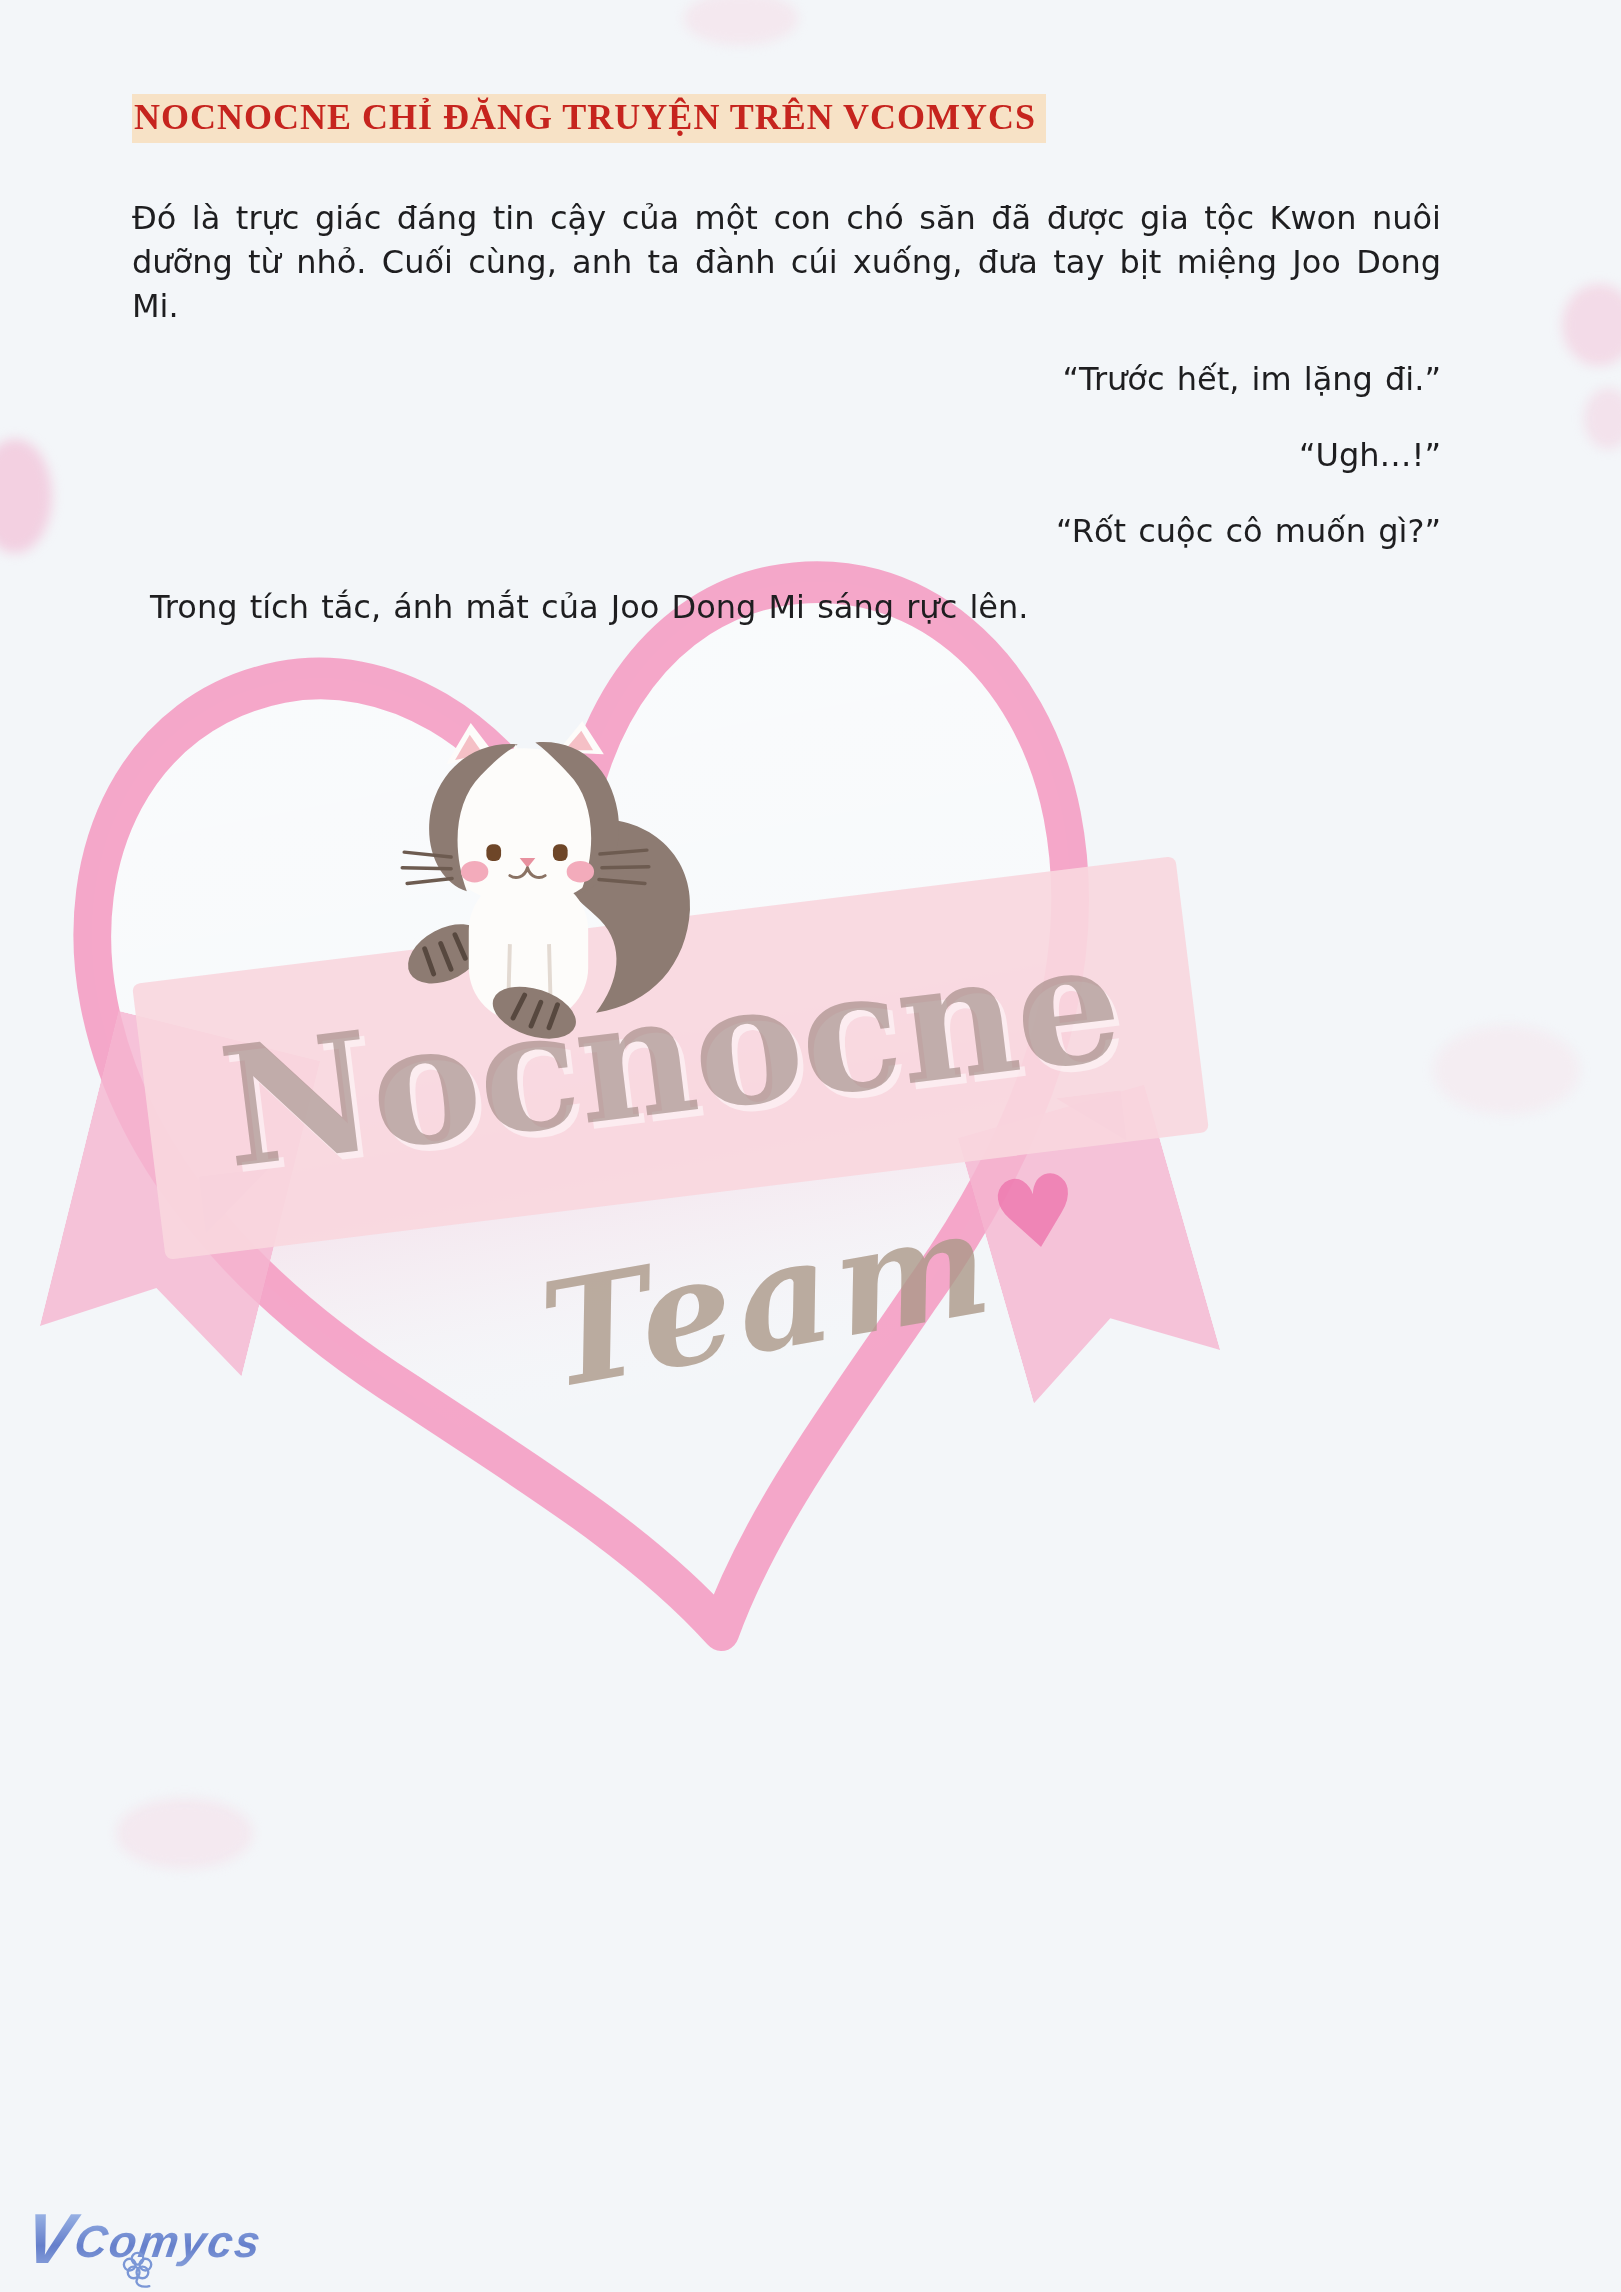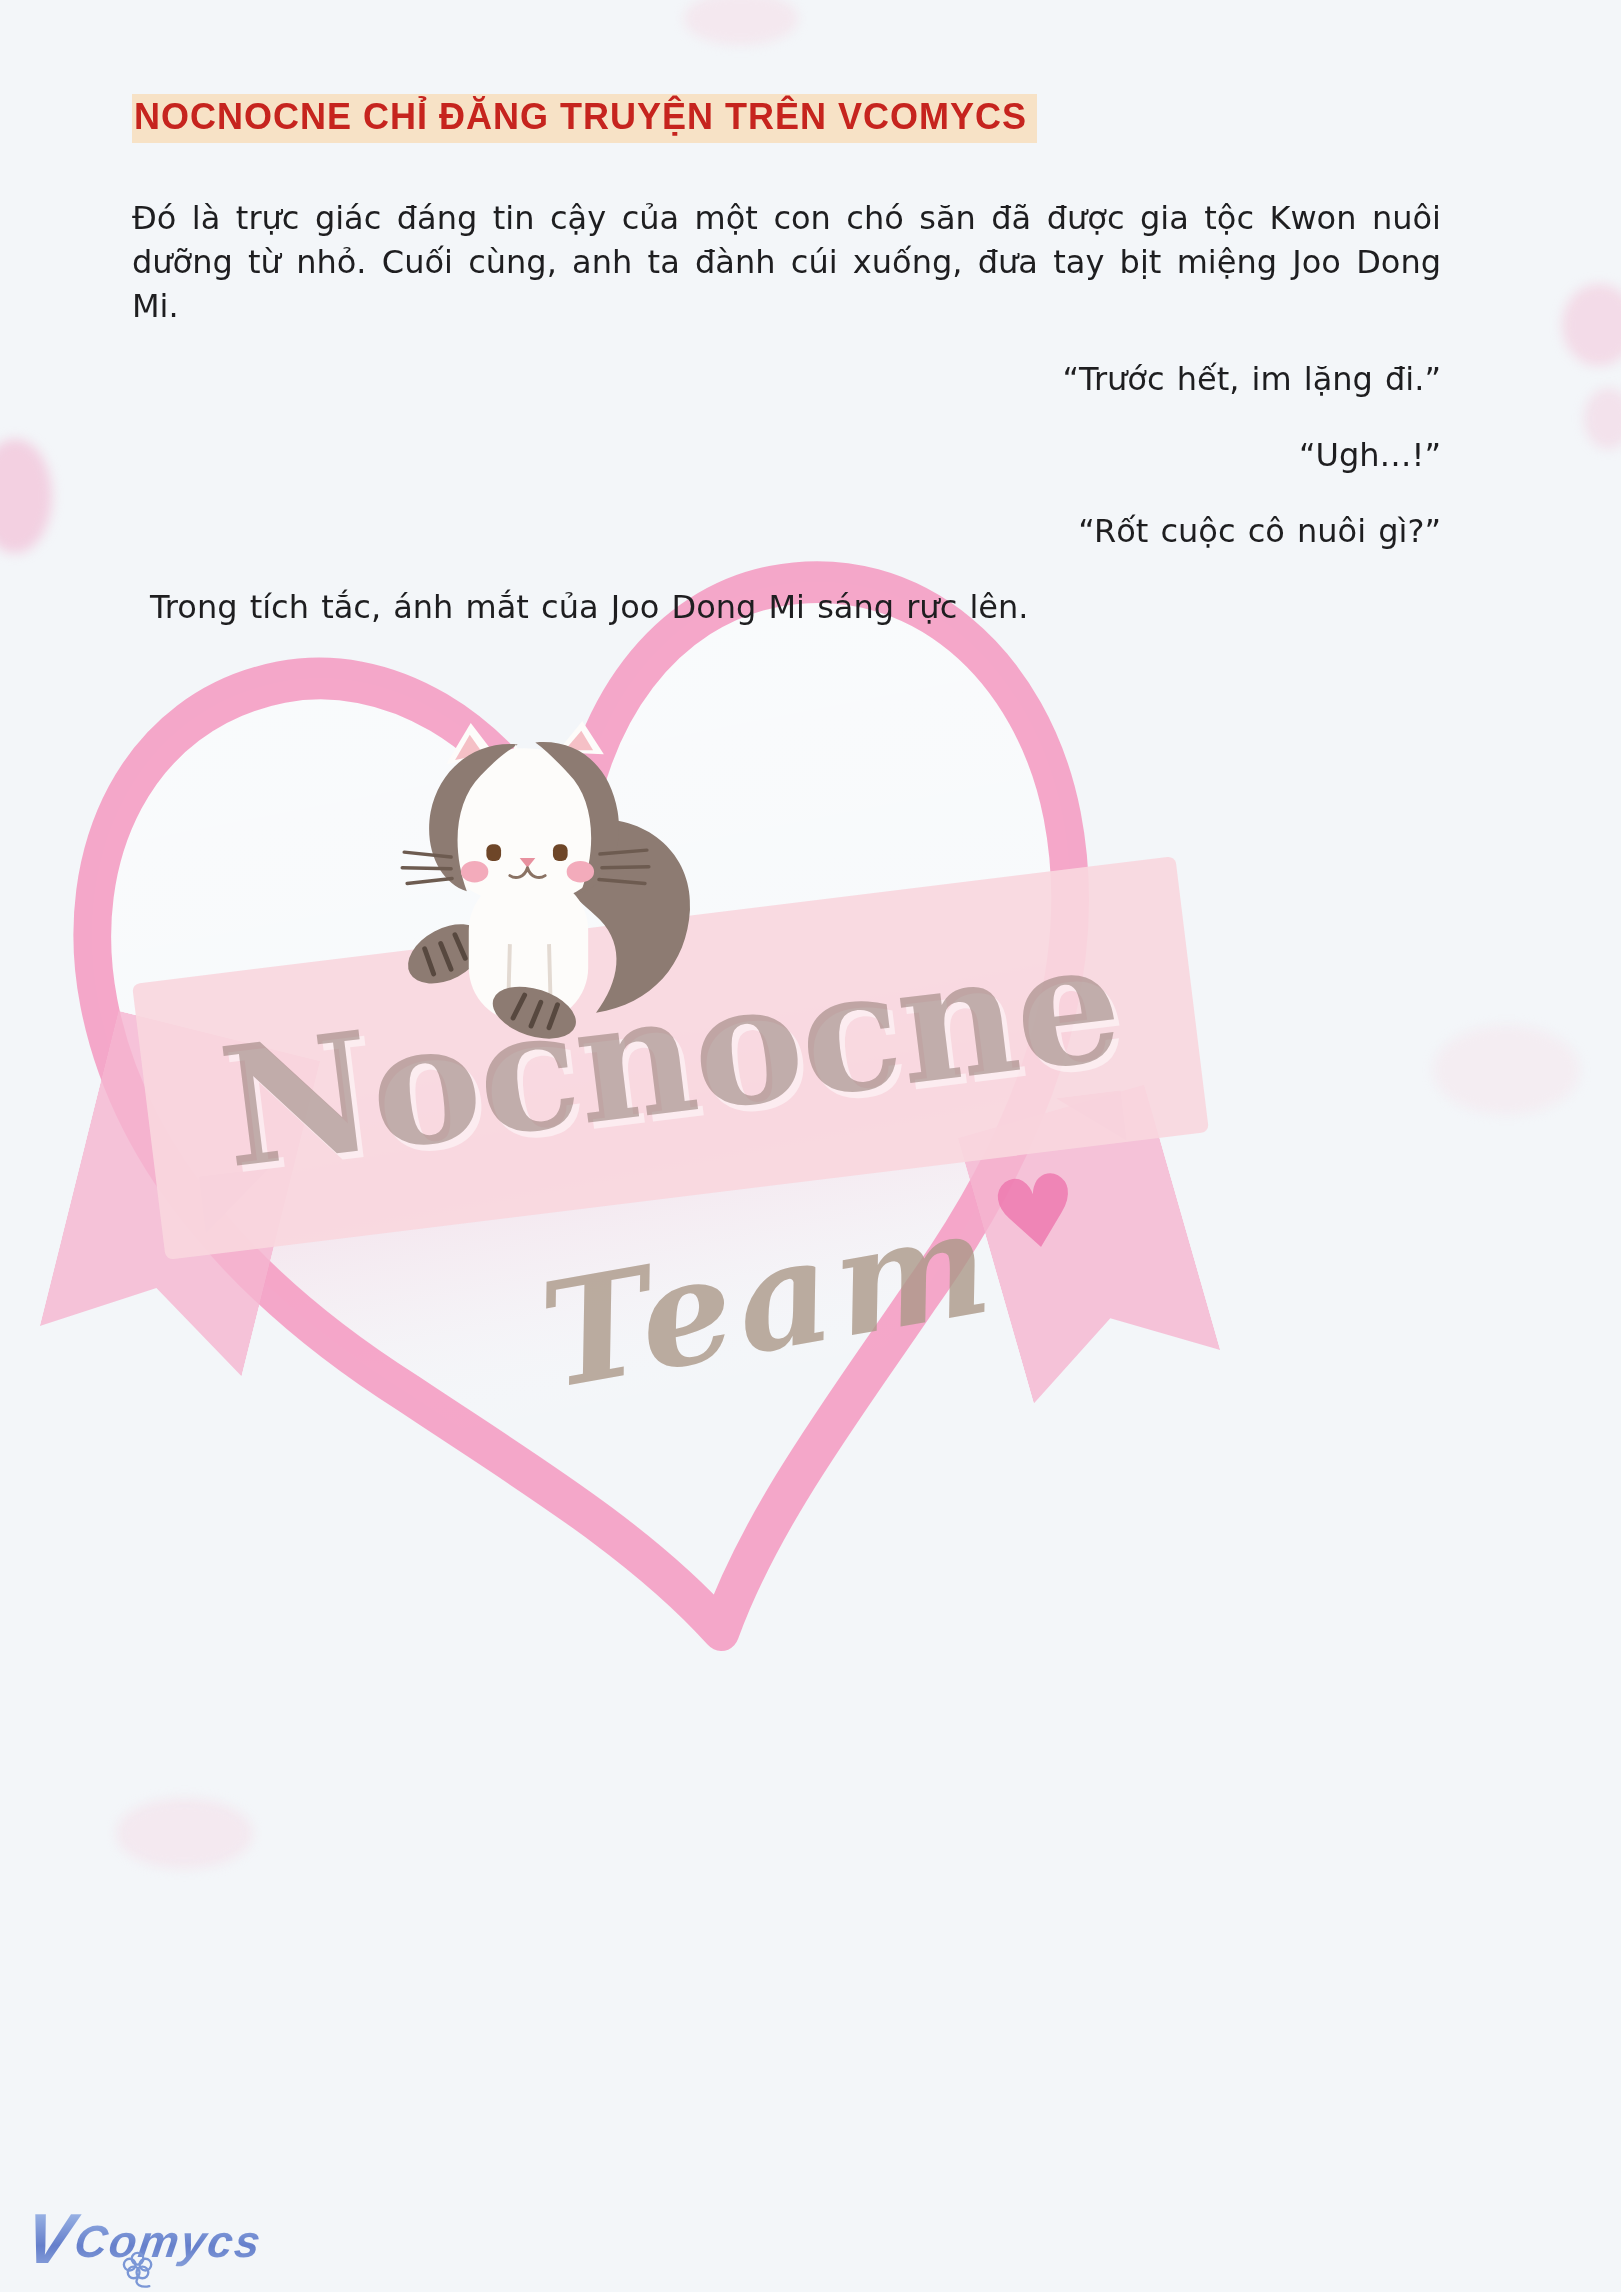--- a/index.html
+++ b/index.html
@@ -38,21 +38,21 @@
   .team-word{position:absolute;left:541px;top:1213px;transform:rotate(-10deg);
              font-family:"DejaVu Serif",serif;font-style:italic;font-weight:bold;
              font-size:145px;letter-spacing:5.9px;color:rgba(171,152,136,.8);white-space:nowrap;}
   .mini-heart{position:absolute;left:992px;top:1164px;font-size:98px;line-height:1;
               color:#ee76ae;opacity:.8;transform:rotate(-9deg);font-family:"DejaVu Sans",sans-serif;}
   .cat-svg{position:absolute;left:353px;top:719px;width:349px;height:323px;}
 
   
   .text-col{position:absolute;left:132px;top:94px;width:1309px;z-index:5;}
   .doc-header{display:inline-block;background:#f7e2c6;color:#c6241e;
-              font-family:Liberation Sans, sans-serif;font-weight:bold;font-size:36px;
+              font-family:Liberation Serif, serif;font-weight:bold;font-size:36px;
               line-height:1.3;letter-spacing:1px;padding:0 9.8px 2px 2px;margin:0 0 53px 0;}
   .text-col p{margin:0 0 29px 0;font-size:32px;line-height:44px;color:#1e1e20;
               text-align:justify;word-spacing:2px;}
   .text-col p.dialog{text-align:right;margin-bottom:32px;}
   .text-col p.single{text-align:left;margin-left:18px;}
 
   
   .vlogo{position:absolute;left:25.5px;top:2203px;z-index:4;transform:skewX(-8deg);
          font-family:"Liberation Sans",sans-serif;font-style:italic;font-weight:800;
          letter-spacing:2px;font-size:45px;line-height:1;
@@ -153,21 +153,21 @@
         <line x1="251" y1="164" x2="298" y2="168"></line>
       </g>
     </svg>
   </div>
 
   <div class="text-col">
     <div class="doc-header">NOCNOCNE CHỈ ĐĂNG TRUYỆN TRÊN VCOMYCS</div>
     <p>Đó là trực giác đáng tin cậy của một con chó săn đã được gia tộc Kwon nuôi dưỡng từ nhỏ. Cuối cùng, anh ta đành cúi xuống, đưa tay bịt miệng Joo Dong Mi.</p>
     <p class="dialog">“Trước hết, im lặng đi.”</p>
     <p class="dialog">“Ugh…!”</p>
-    <p class="dialog">“Rốt cuộc cô nuôi gì?”</p>
+    <p class="dialog">“Rốt cuộc cô muốn gì?”</p>
     <p class="single">Trong tích tắc, ánh mắt của Joo Dong Mi sáng rực lên.</p>
   </div>
 
   <div class="vlogo"><span class="cap">V</span><span>Comycs</span></div>
   <svg class="vflower" viewBox="0 0 44 46">
     <g stroke="#7b97d6" stroke-width="2.4" fill="none" stroke-linecap="round">
       <circle cx="20" cy="12" r="6"></circle>
       <circle cx="12" cy="18" r="6"></circle>
       <circle cx="28" cy="18" r="6"></circle>
       <circle cx="16" cy="26" r="6"></circle>

